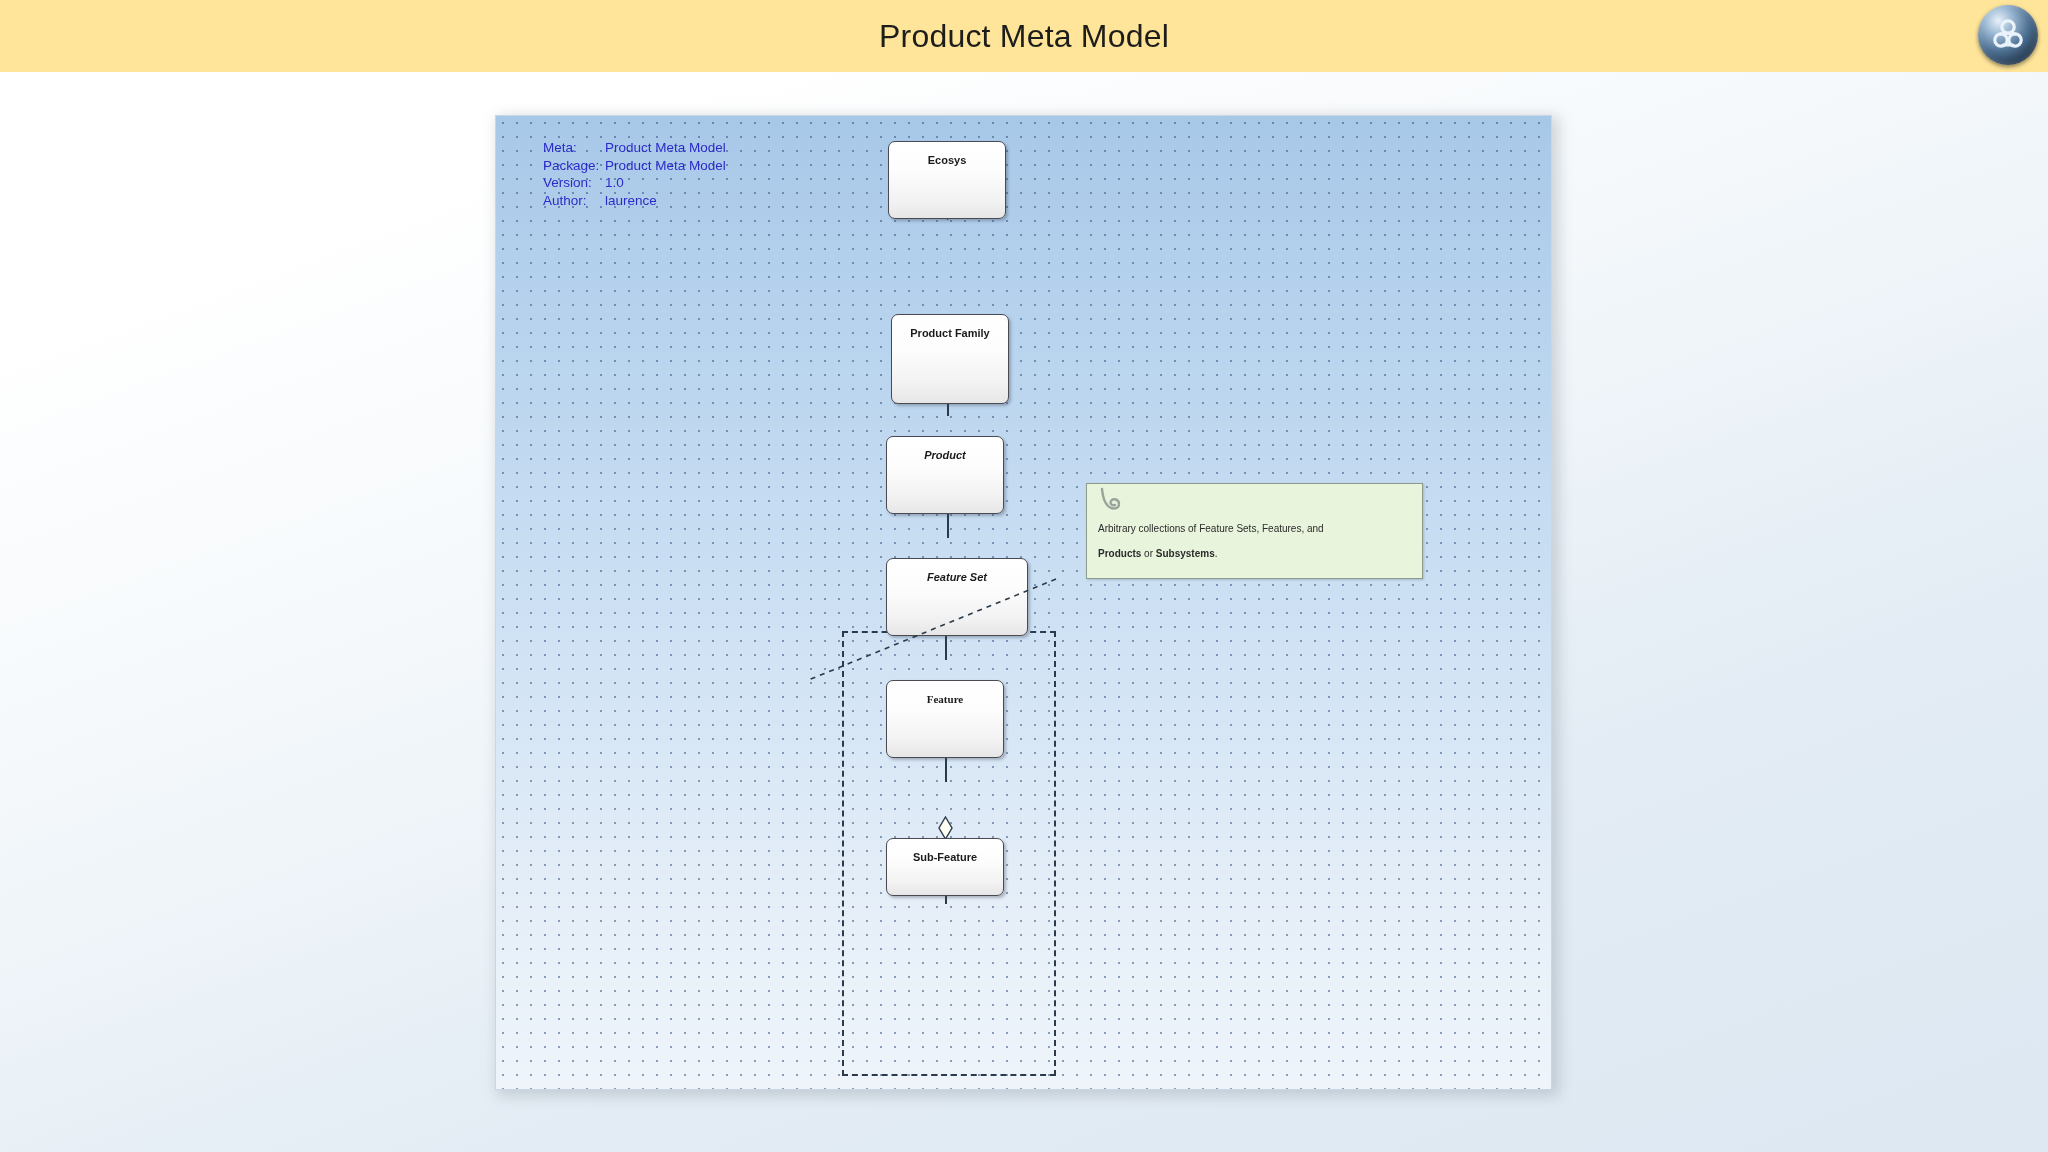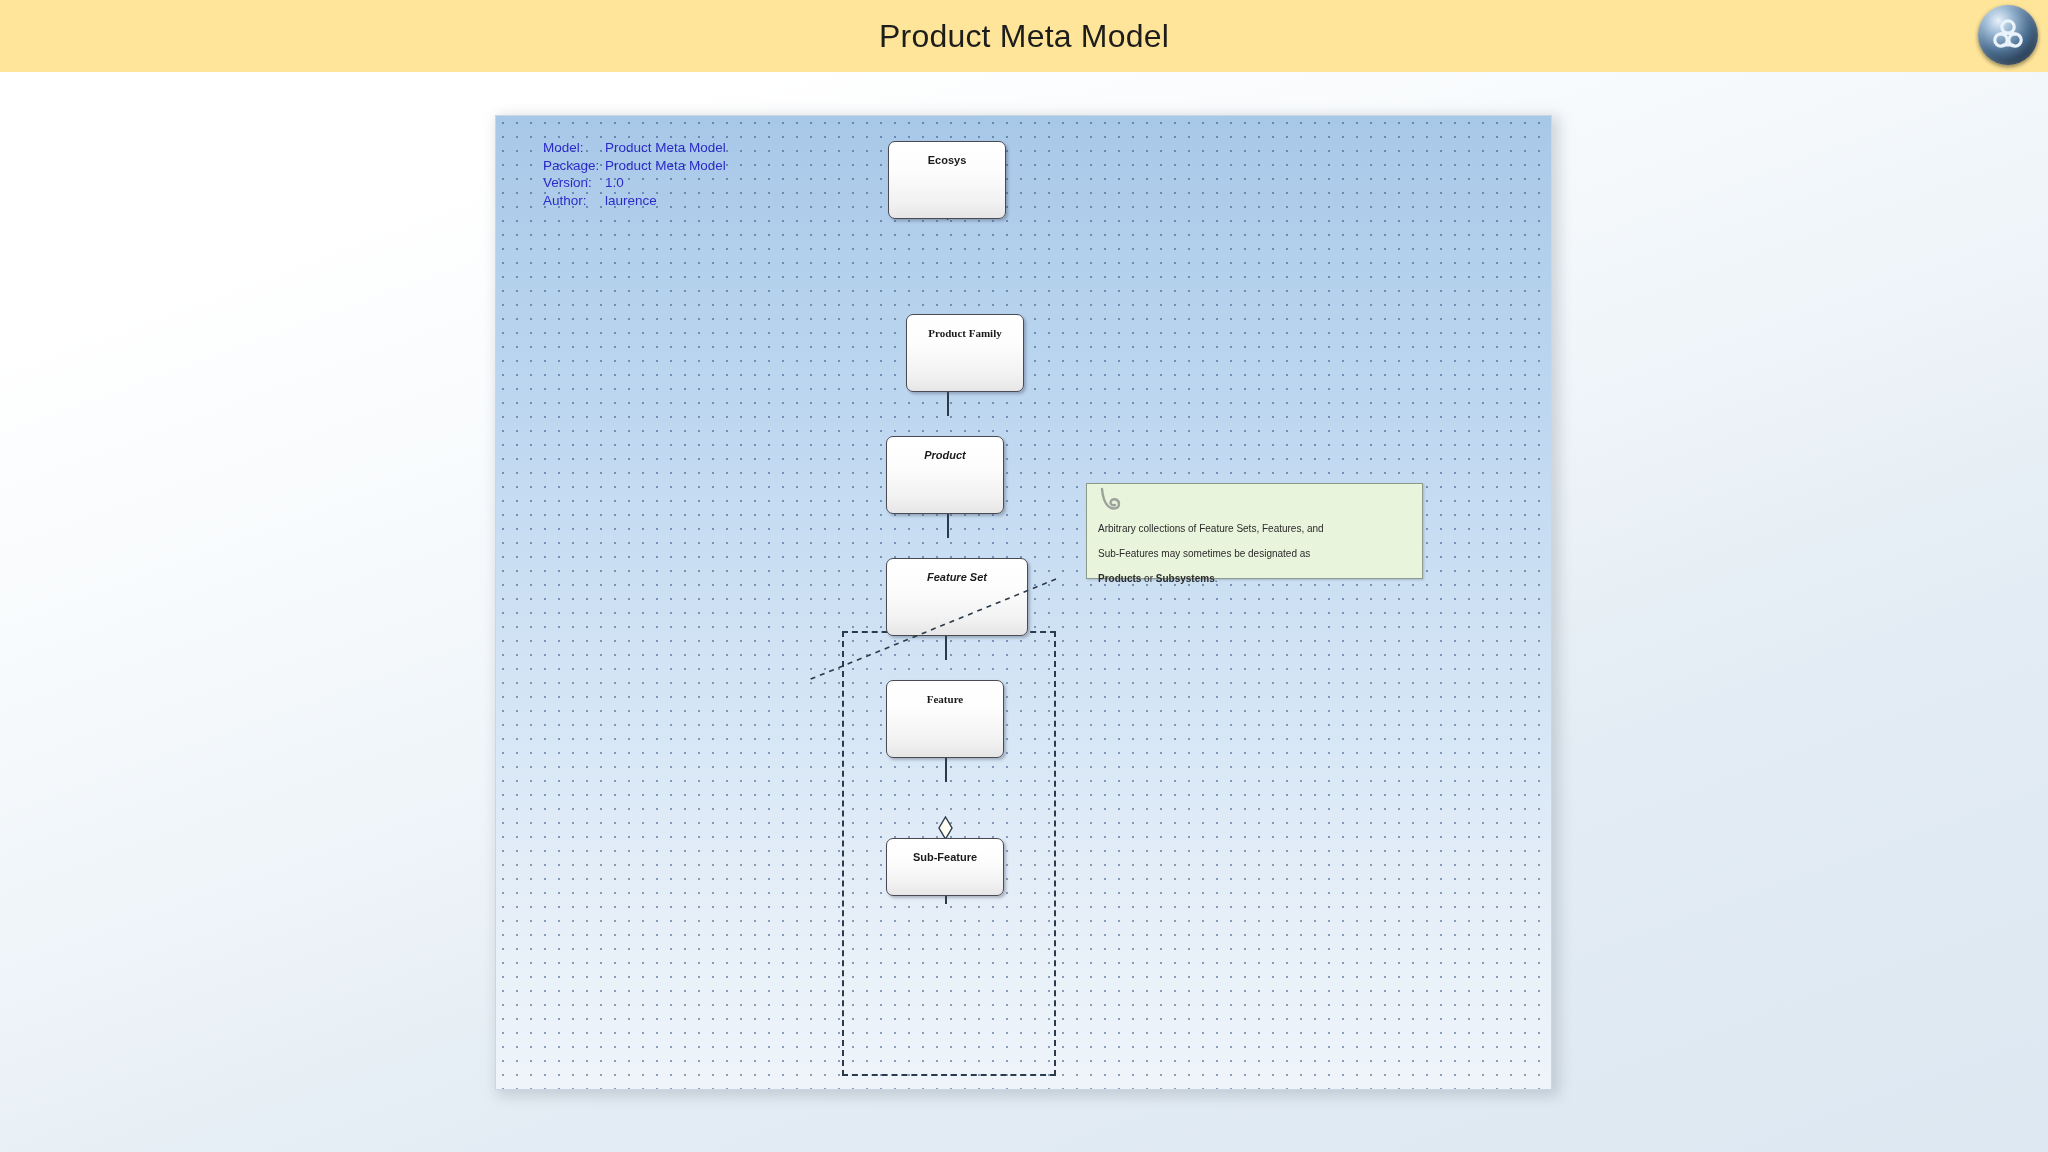--- a/index.html
+++ b/index.html
@@ -155,21 +155,21 @@
     </div>
   </div>
 </div>
 
 <div class="canvas-shadow"></div>
 
 <div class="canvas">
 
   <div class="meta">
     <div class="row">
-      <span class="k">Model:</span>
+      <span class="k">Meta:</span>
       <span class="v">Product Meta Model</span>
     </div>
     <div class="row">
       <span class="k">Package:</span>
       <span class="v">Product Meta Model</span>
     </div>
     <div class="row">
       <span class="k">Version:</span>
       <span class="v">1.0</span>
     </div>
@@ -215,21 +215,21 @@
   <div class="diamond-wrap" style="left:442px; top:700px;">
     <svg width="15" height="24" viewBox="0 0 15 24">
         <polygon points="7.5,1 14,12 7.5,23 1,12" fill="#fdfdf4" stroke="#2b3a48" stroke-width="1.4"></polygon>
       </svg>
   </div>
 
   <div class="node" style="left:392px; top:25px; width:118px; height:78px;">
     <span class="lbl">Ecosys</span>
   </div>
 
-  <div class="node" style="left:410px; top:198px; width:118px; height:78px;font-family:Liberation Serif, serif;">
+  <div class="node" style="left:395px; top:198px; width:118px; height:90px;">
     <span class="lbl">Product Family</span>
   </div>
 
   <div class="node" style="left:390px; top:320px; width:118px; height:78px;font-style:italic;">
     <span class="lbl">Product</span>
   </div>
 
   <div class="node" style="left:390px; top:442px; width:142px; height:78px;font-style:italic;">
     <span class="lbl">Feature  Set</span>
   </div>
@@ -249,20 +249,19 @@
   </div>
 
   <div class="note">
     <div class="clip">
       <svg width="30" height="26" viewBox="0 0 30 26">
         <path d="M3 2 C3 2 4 14 9 19 C13 23 20 22 20 17 C20 12 14 11 12 14 C10.5 16.5 13 19 16 18" fill="none" stroke="#9aa39a" stroke-width="2.4" stroke-linecap="round"></path>
       </svg>
     </div>
     <div class="note-text">
       <div>Arbitrary collections of Feature Sets, Features, and</div>
-      <div>Sub-Features may sometimes be designated as</div>
       <div>
         <b>Products</b><span> or </span><b>Subsystems</b><span>.</span>
       </div>
     </div>
   </div>
 
 </div>
 
 </body></html>

